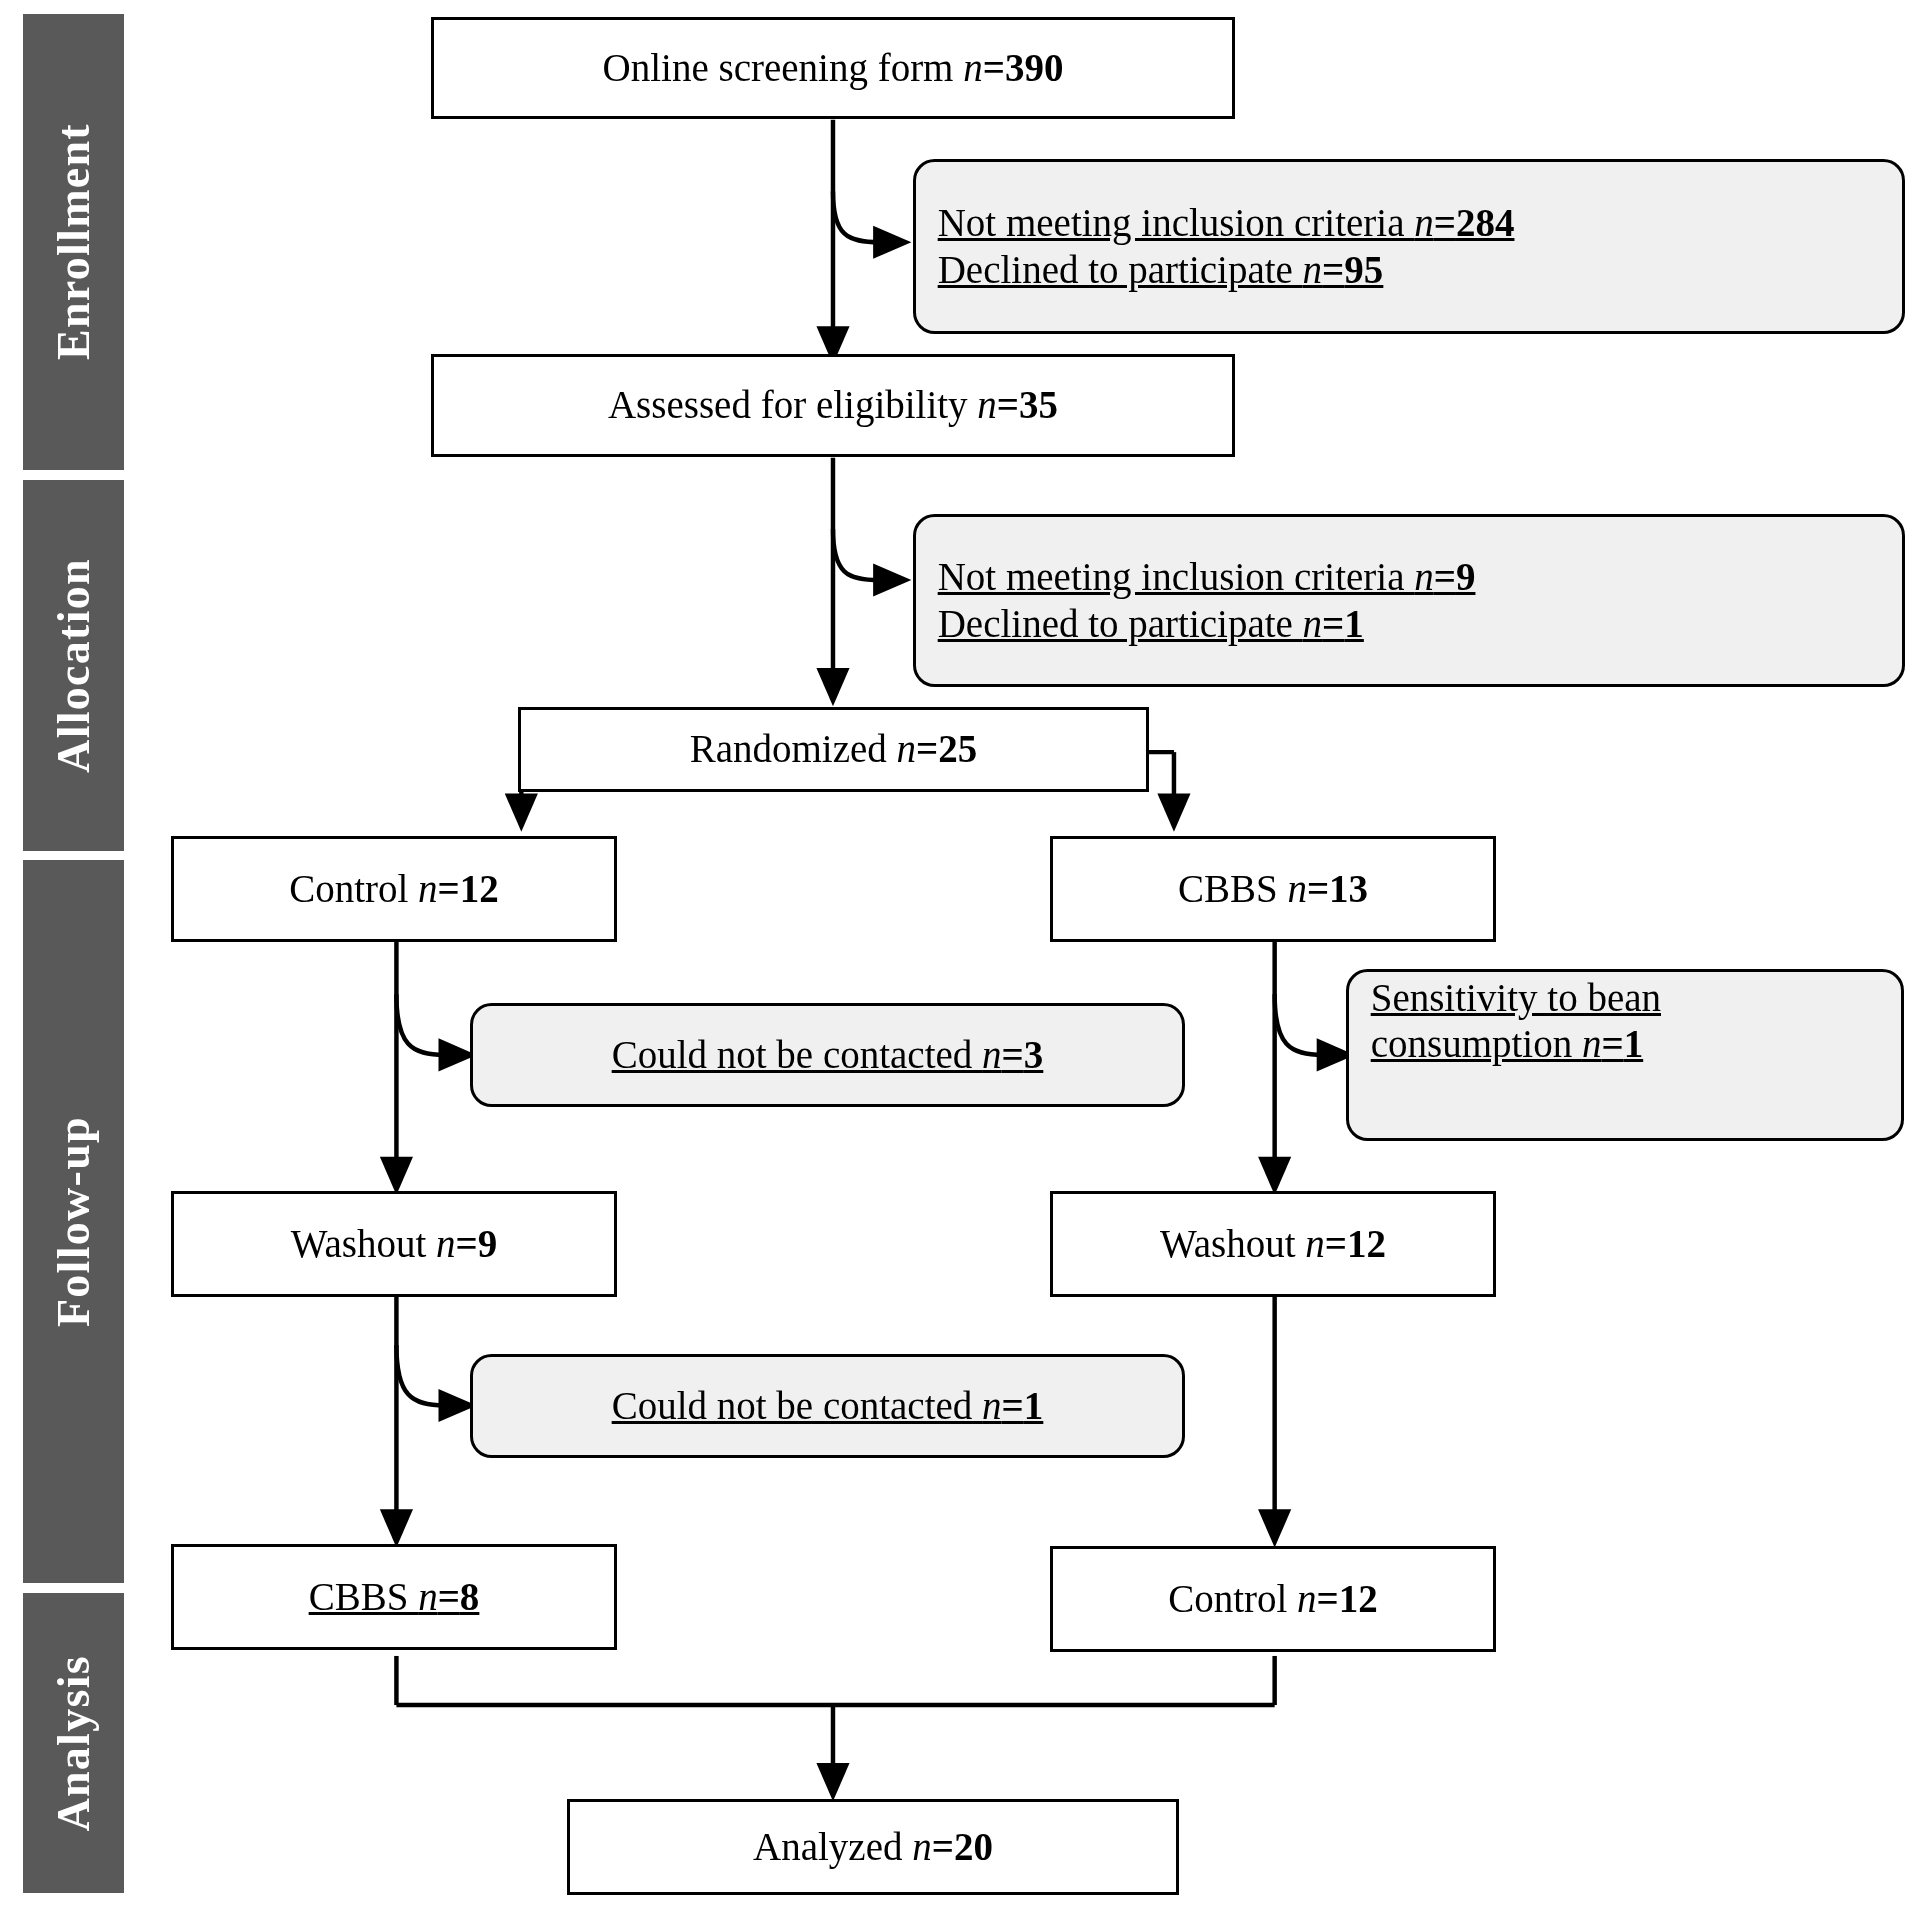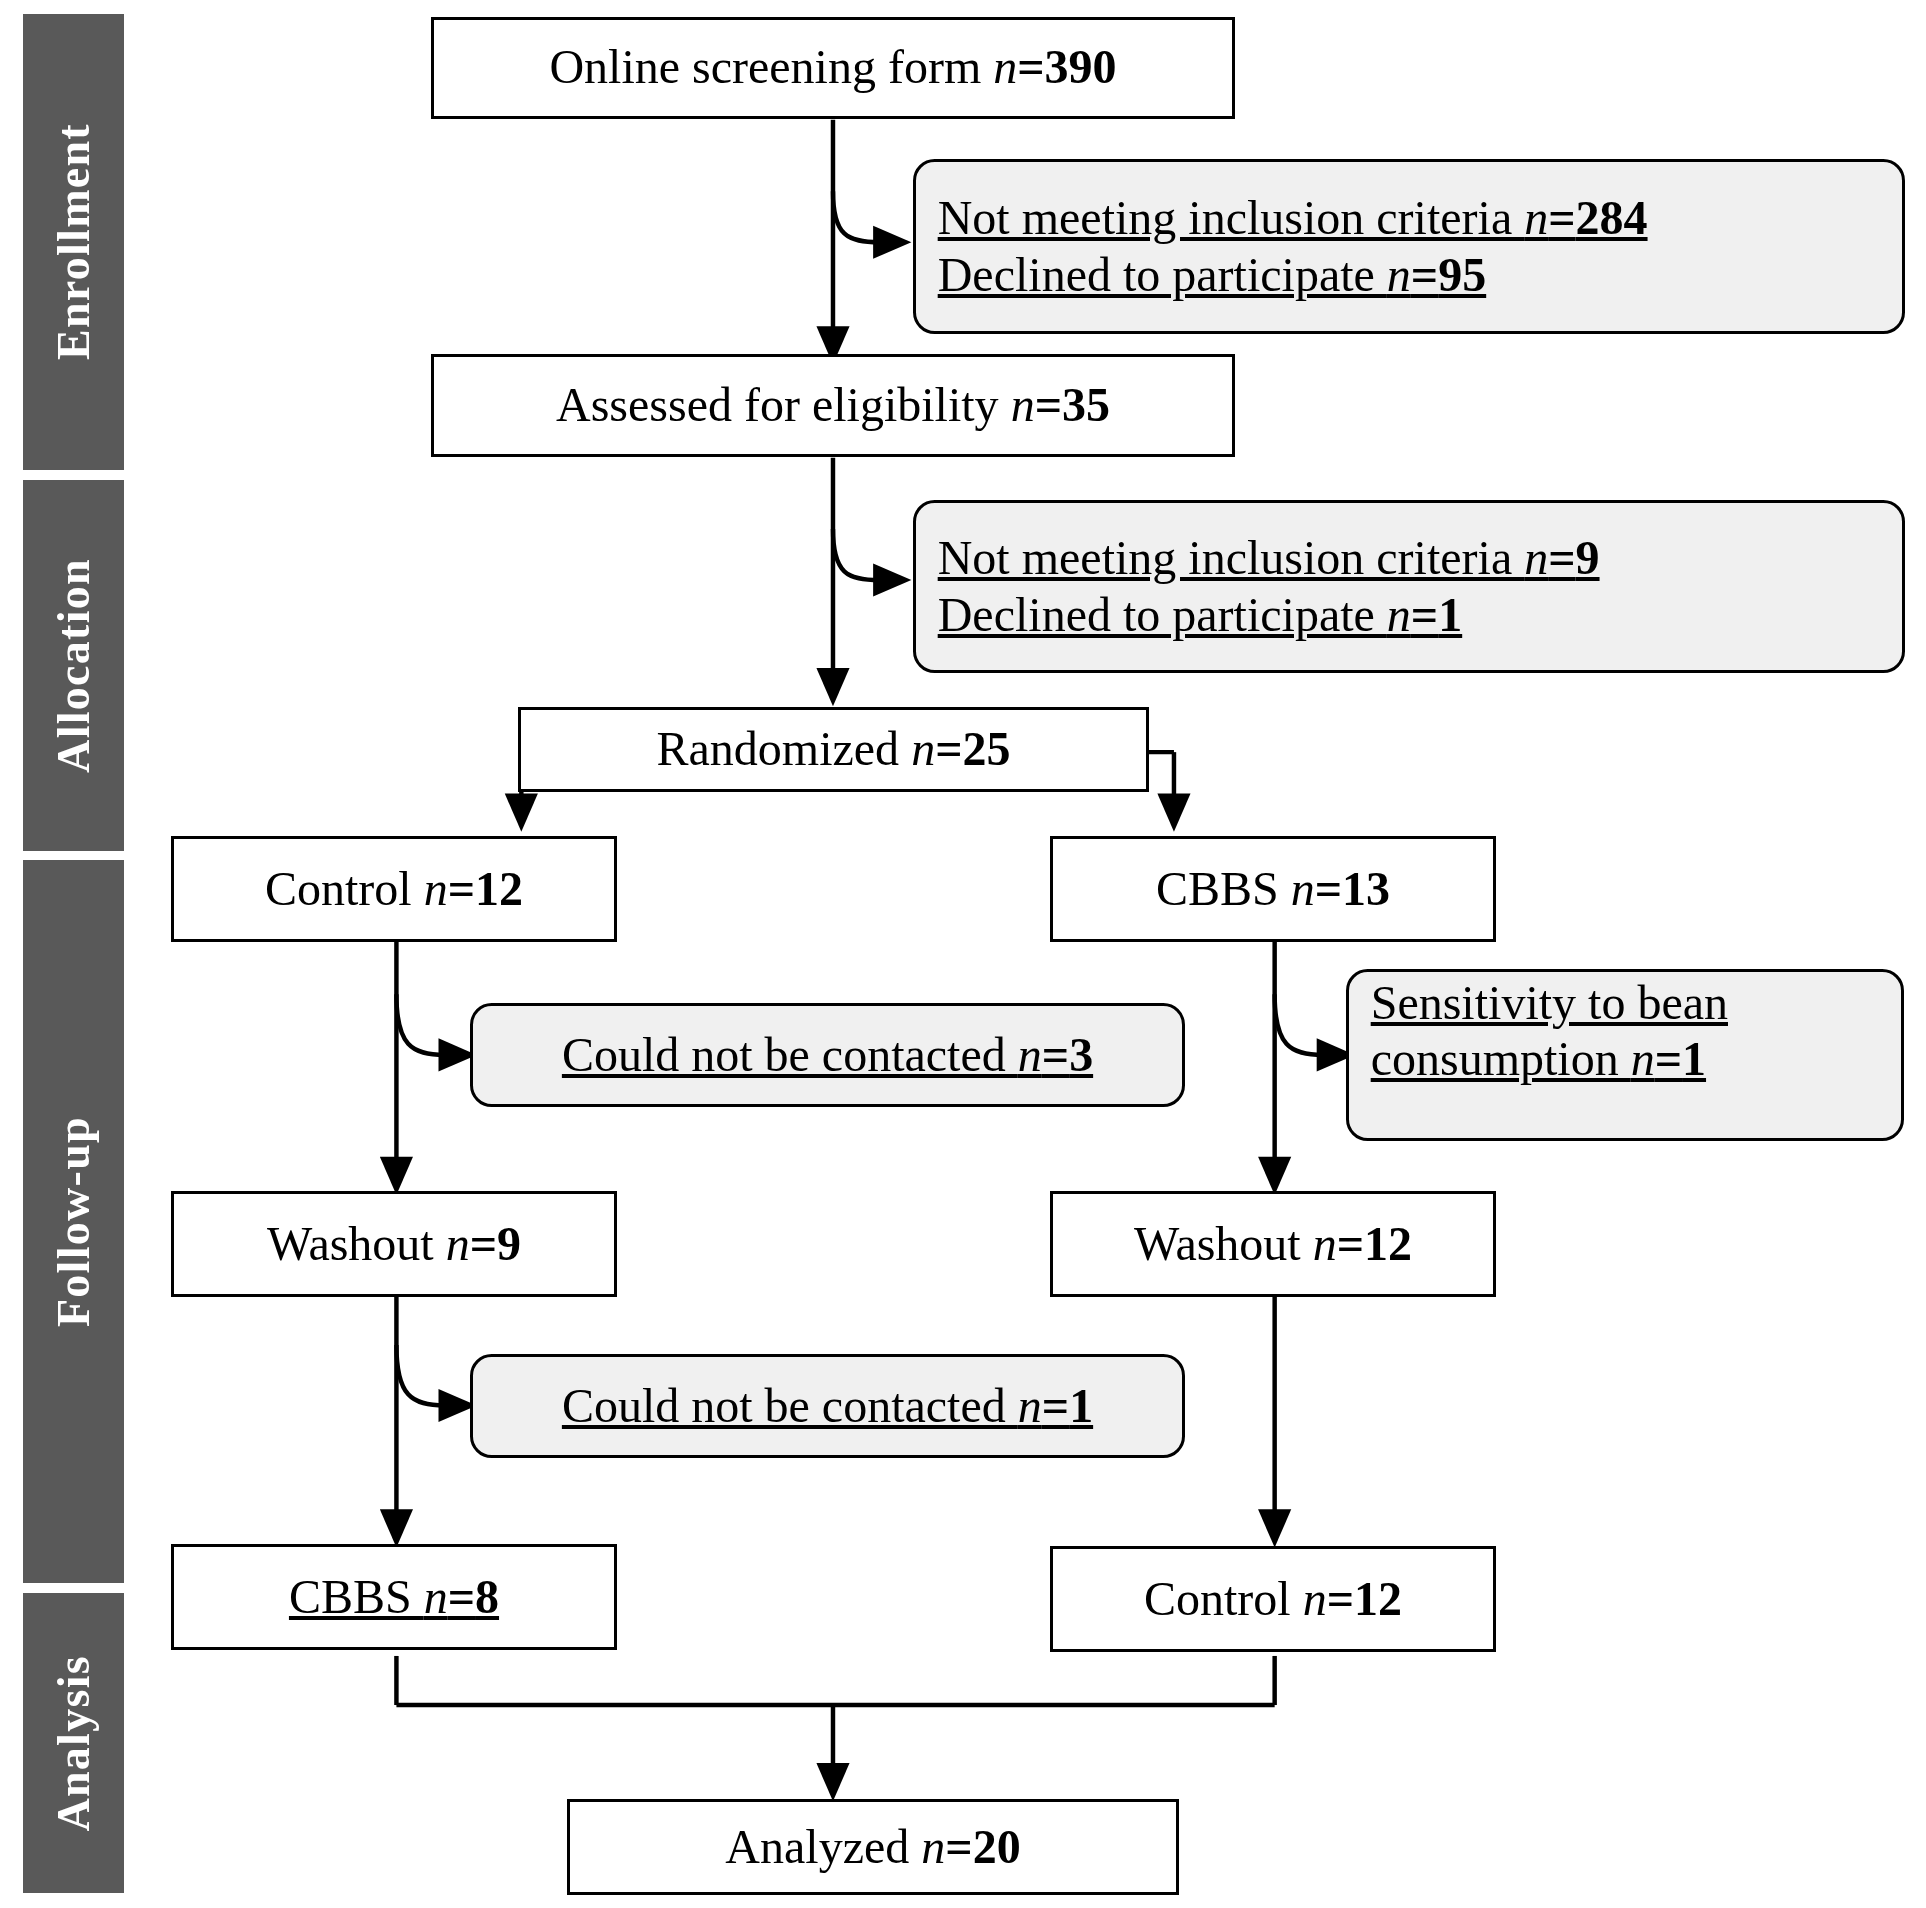--- a/index.html
+++ b/index.html
@@ -41,21 +41,21 @@
   .node {
     position: absolute;
     box-sizing: border-box;
     background: #ffffff;
     border: 3.8px solid #000000;
     display: flex;
     align-items: center;
     justify-content: center;
     text-align: center;
     padding: 2.5px 11.5px;
-    font-size: 48px;
+    font-size: 39px;
     line-height: 1.18;
     color: #000000;
   }
   .node.excl {
     background: #f0f0f0;
     border-radius: 21.7px;
     justify-content: flex-start;
     text-align: left;
     padding: 2.5px 21.7px;
     text-decoration: underline;
@@ -156,21 +156,21 @@
 
   <div class="node excl" style="left:913px; top:159px; width:992px; height:175px; flex-direction:column; justify-content:center;">
     <span class="txt"><span>Not meeting inclusion criteria </span><span class="ital">n</span><span class="bold">=<span>284</span></span></span>
     <span class="txt"><span>Declined to participate  </span><span class="ital">n</span><span class="bold">=<span>95</span></span></span>
   </div>
 
   <div class="node" style="left:431px; top:354px; width:804px; height:103px;">
     <span class="txt"><span>Assessed for eligibility </span><span class="ital">n</span><span class="bold">=<span>35</span></span></span>
   </div>
 
-  <div class="node excl" style="left:913px; top:500px; width:992px; height:173px; flex-direction:column; justify-content:center;">
+  <div class="node excl" style="left:913px; top:514px; width:992px; height:173px; flex-direction:column; justify-content:center;">
     <span class="txt"><span>Not meeting inclusion criteria </span><span class="ital">n</span><span class="bold">=<span>9</span></span></span>
     <span class="txt"><span>Declined to participate </span><span class="ital">n</span><span class="bold">=<span>1</span></span></span>
   </div>
 
   <div class="node" style="left:518px; top:707px; width:631px; height:85px;">
     <span class="txt"><span>Randomized </span><span class="ital">n</span><span class="bold">=<span>25</span></span></span>
   </div>
 
   <div class="node" style="left:171px; top:836px; width:446px; height:106px;">
     <span class="txt"><span>Control </span><span class="ital">n</span><span class="bold">=<span>12</span></span></span>

